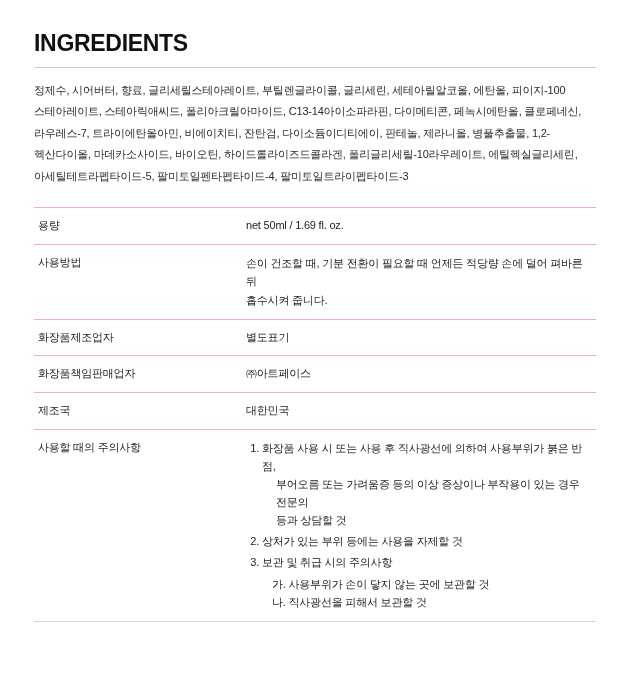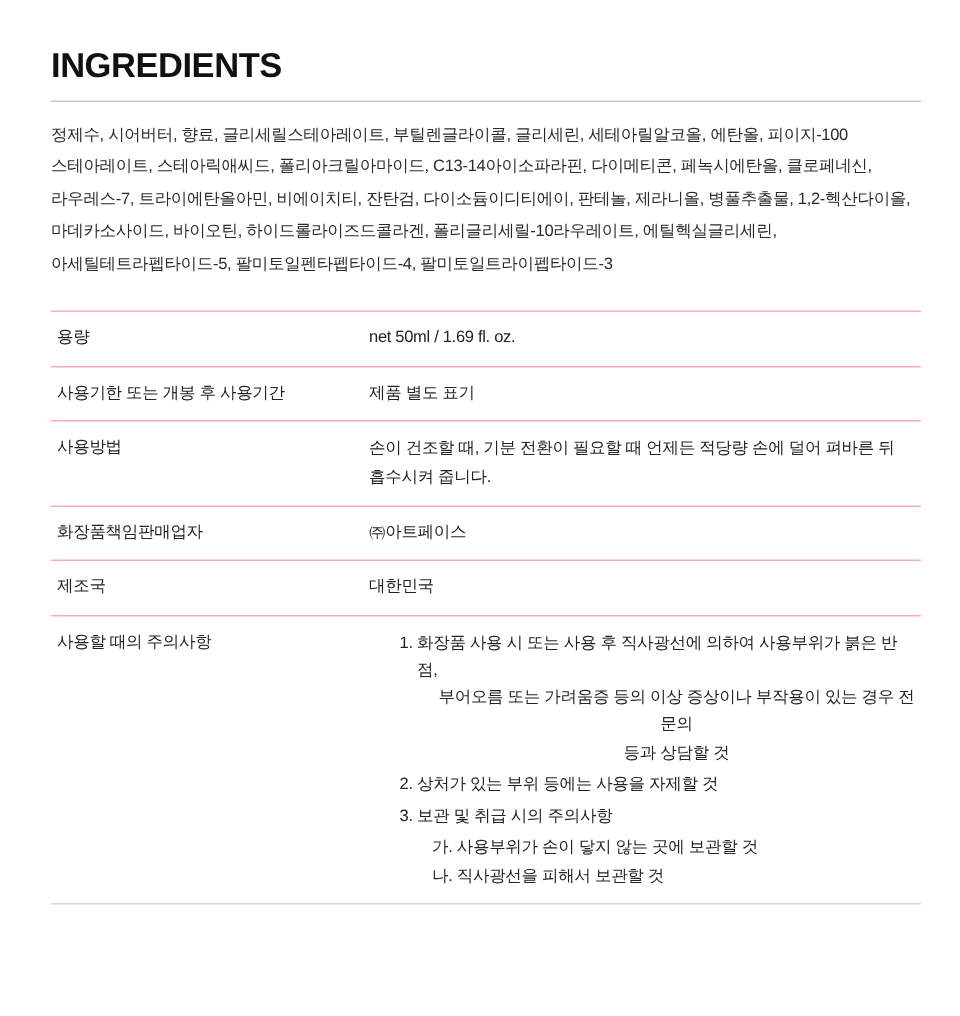--- a/index.html
+++ b/index.html
@@ -11,21 +11,21 @@
   body {
     width: 640px;
     height: 677px;
     font-family: "Liberation Sans", "DejaVu Sans", sans-serif;
     color: #1d1d1d;
     overflow: hidden;
   }
   .page {
     width: 640px;
     height: 677px;
-    padding: 30px 26px 0 34px;
+    padding: 30px 44px 0 34px;
     position: relative;
   }
   h1.section-title {
     font-size: 23px;
     font-weight: bold;
     letter-spacing: -0.3px;
     margin: 0;
     padding: 0 0 10px 0;
     color: #111111;
   }
@@ -67,61 +67,61 @@
   td.value {
     padding-left: 4px;
     color: #232323;
   }
   .value ol {
     margin: 0;
     padding: 0 0 0 16px;
     list-style-type: decimal;
   }
   .value ol > li {
-    margin: 0 0 3px 16px;
+    margin: 0 0 3px 0;
     line-height: 1.65;
   }
   .value ol > li:last-child { margin-bottom: 0; }
   .sublist {
     list-style: none;
     margin: 3px 0 0 0;
     padding: 0 0 0 10px;
   }
   .sublist li {
     line-height: 1.7;
   }
   .multiline div { line-height: 1.7; }
-  .cont-indent { padding-left: 14px; display: block; text-align: center; }
+  .cont-indent { padding-left: 14px; display: block; }
 </style>
 </head>
 <body>
 
 <div class="page">
 
   <h1 class="section-title">INGREDIENTS</h1>
   <hr class="rule">
   <div class="ingredients-body">정제수, 시어버터, 향료, 글리세릴스테아레이트, 부틸렌글라이콜, 글리세린, 세테아릴알코올, 에탄올, 피이지-100 스테아레이트, 스테아릭애씨드, 폴리아크릴아마이드, C13-14아이소파라핀, 다이메티콘, 페녹시에탄올, 클로페네신, 라우레스-7, 트라이에탄올아민, 비에이치티, 잔탄검, 다이소듐이디티에이, 판테놀, 제라니올, 병풀추출물, 1,2-헥산다이올, 마데카소사이드, 바이오틴, 하이드롤라이즈드콜라겐, 폴리글리세릴-10라우레이트, 에틸헥실글리세린, 아세틸테트라펩타이드-5, 팔미토일펜타펩타이드-4, 팔미토일트라이펩타이드-3</div>
 
 
   <table class="info">
     <tbody>
       <tr>
         <td class="label">용량</td>
         <td class="value">net  50ml / 1.69 fl. oz.</td>
       </tr>
       <tr>
-        <td class="label">사용기한 또는 개봉 후 사용기간</td>
-        <td class="value">제품 별도 표기</td>
-      </tr>
-      <tr>
         <td class="label">사용방법</td>
         <td class="value multiline">
           <div>손이 건조할 때, 기분 전환이 필요할 때 언제든 적당량 손에 덜어 펴바른 뒤</div>
           <div>흡수시켜 줍니다.</div>
         </td>
+      </tr>
+      <tr>
+        <td class="label">화장품제조업자</td>
+        <td class="value">별도표기</td>
       </tr>
       <tr>
         <td class="label">화장품책임판매업자</td>
         <td class="value">㈜아트페이스</td>
       </tr>
       <tr>
         <td class="label">제조국</td>
         <td class="value">대한민국</td>
       </tr>
       <tr>

